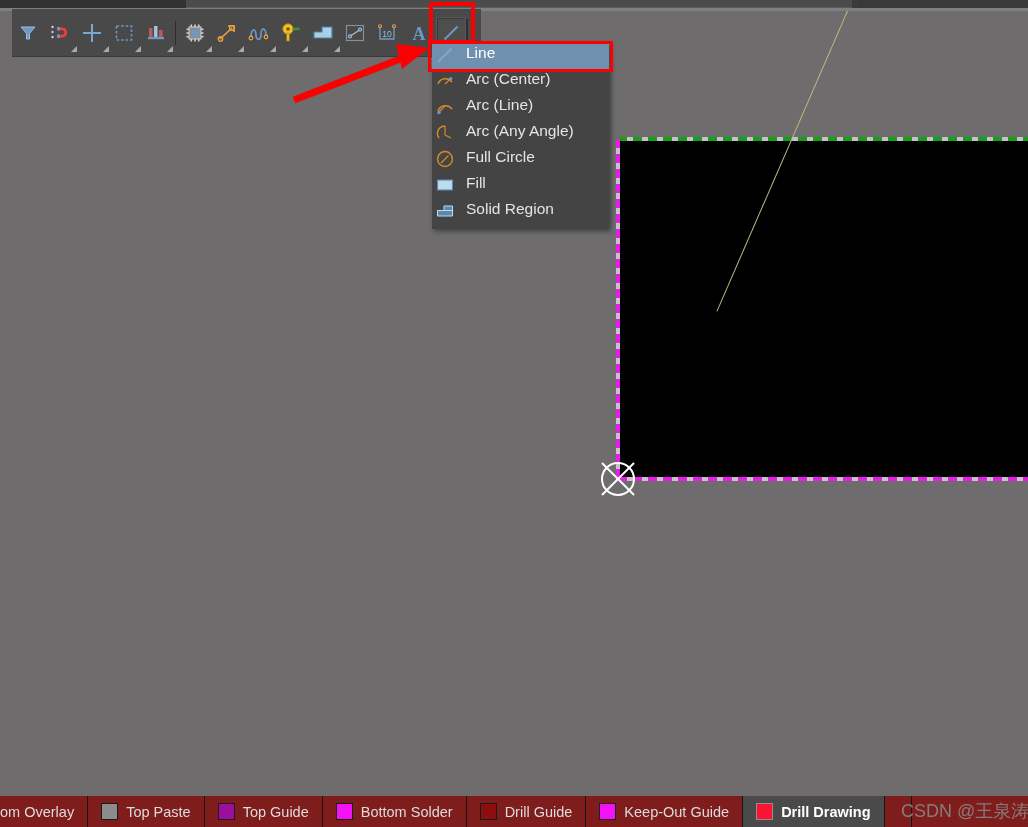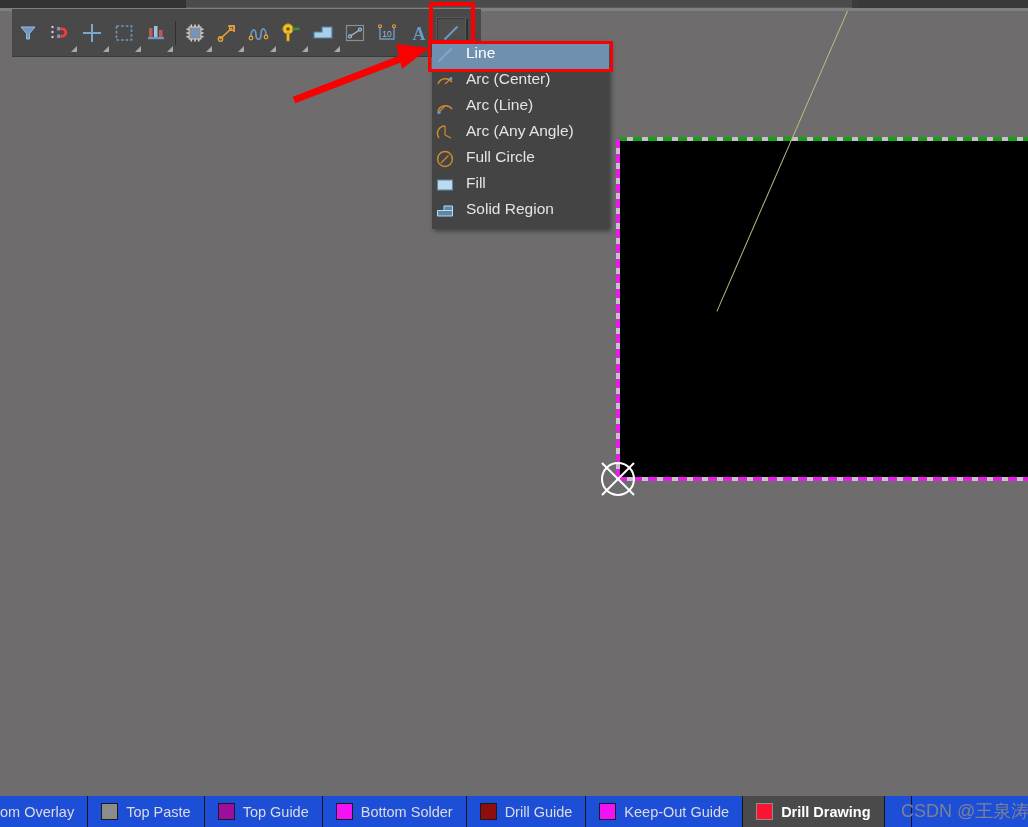--- a/index.html
+++ b/index.html
@@ -263,21 +263,21 @@
   }
   .arrow-annot svg { display: block; }
 
   
   .layerbar {
     position: absolute;
     left: 0;
     bottom: 0;
     width: 1028px;
     height: 31px;
-    background: #1d4ed8;
+    background: #7f1d1d;
     display: flex;
     align-items: stretch;
     overflow: hidden;
   }
   .layer-tab {
     display: flex;
     align-items: center;
     gap: 8px;
     padding: 0 13px;
     border-right: 1px solid #151515;

